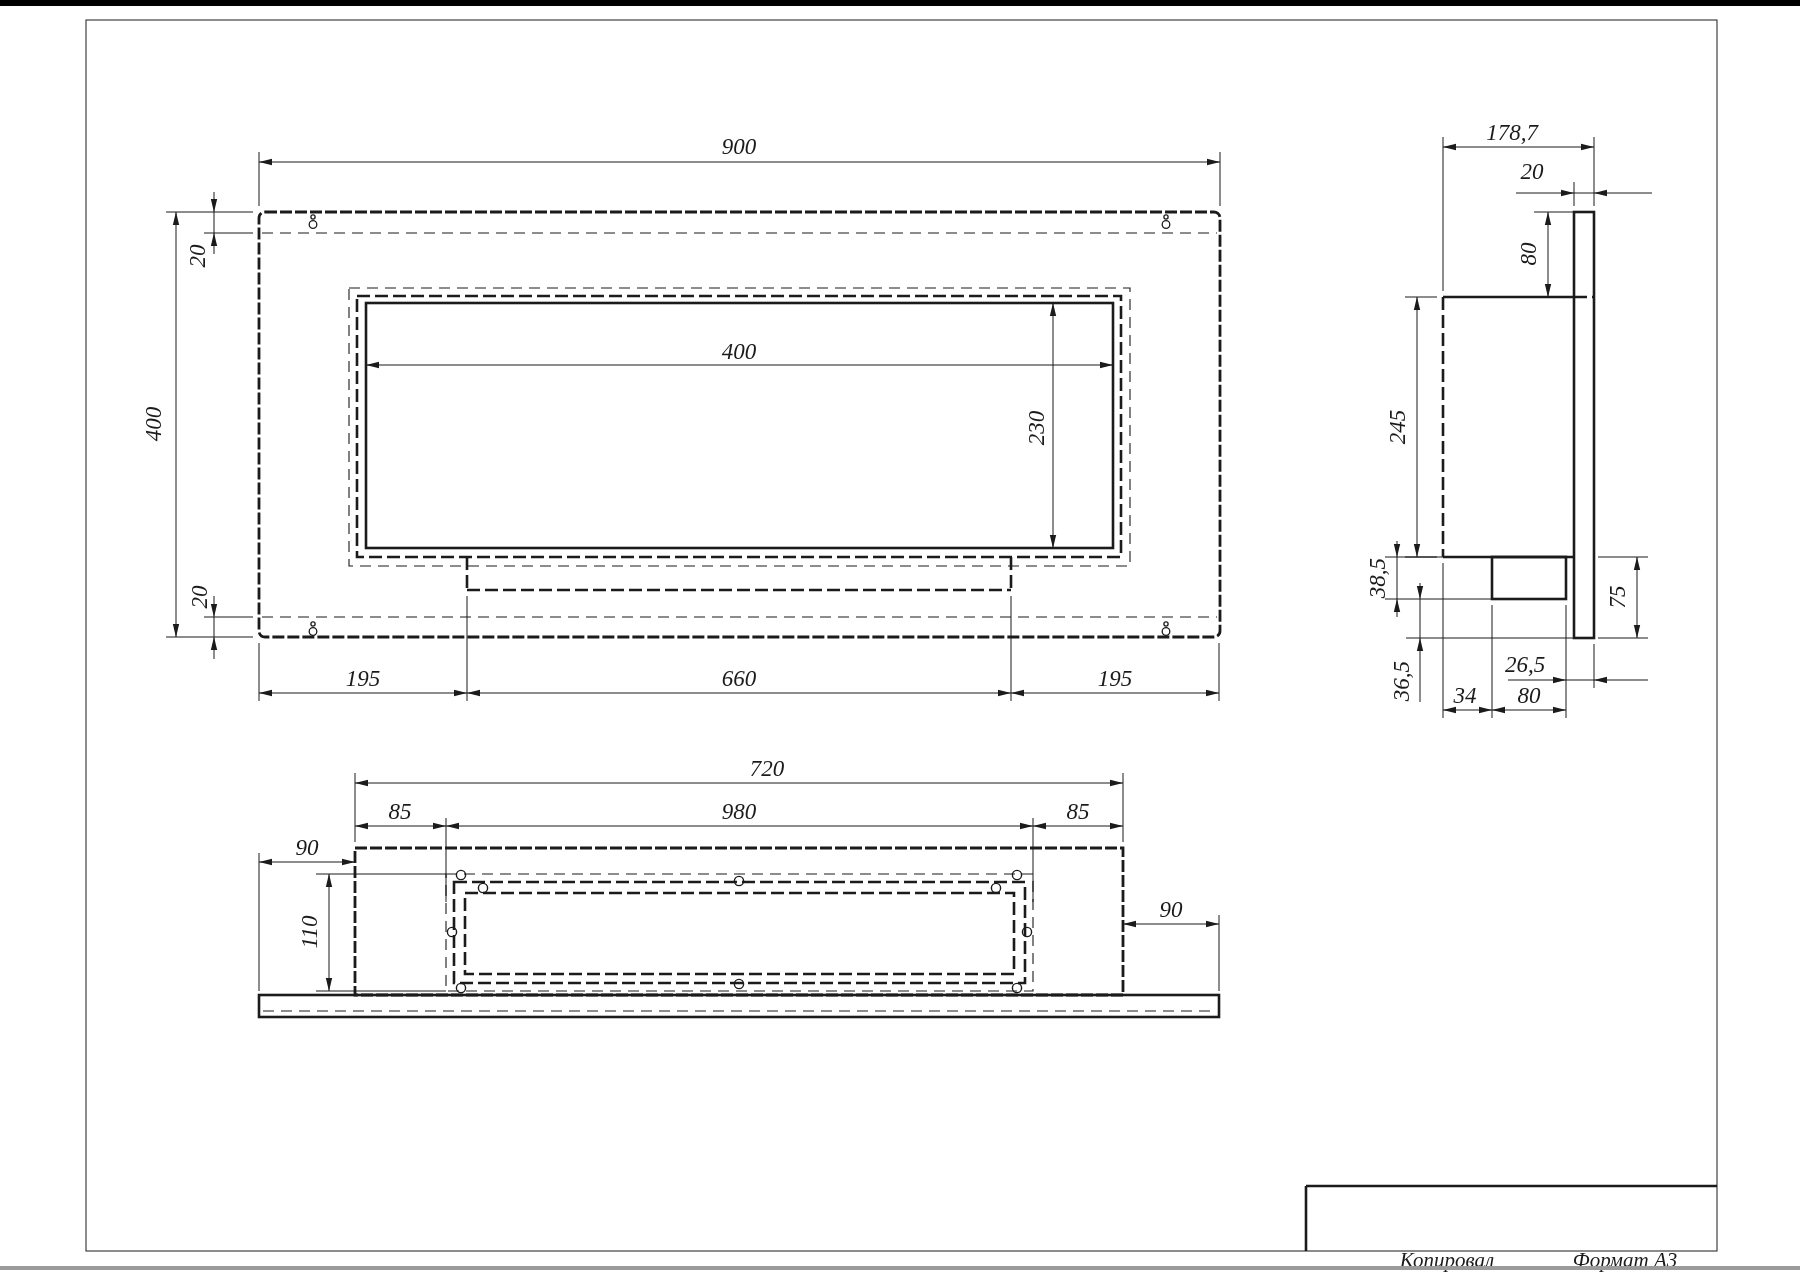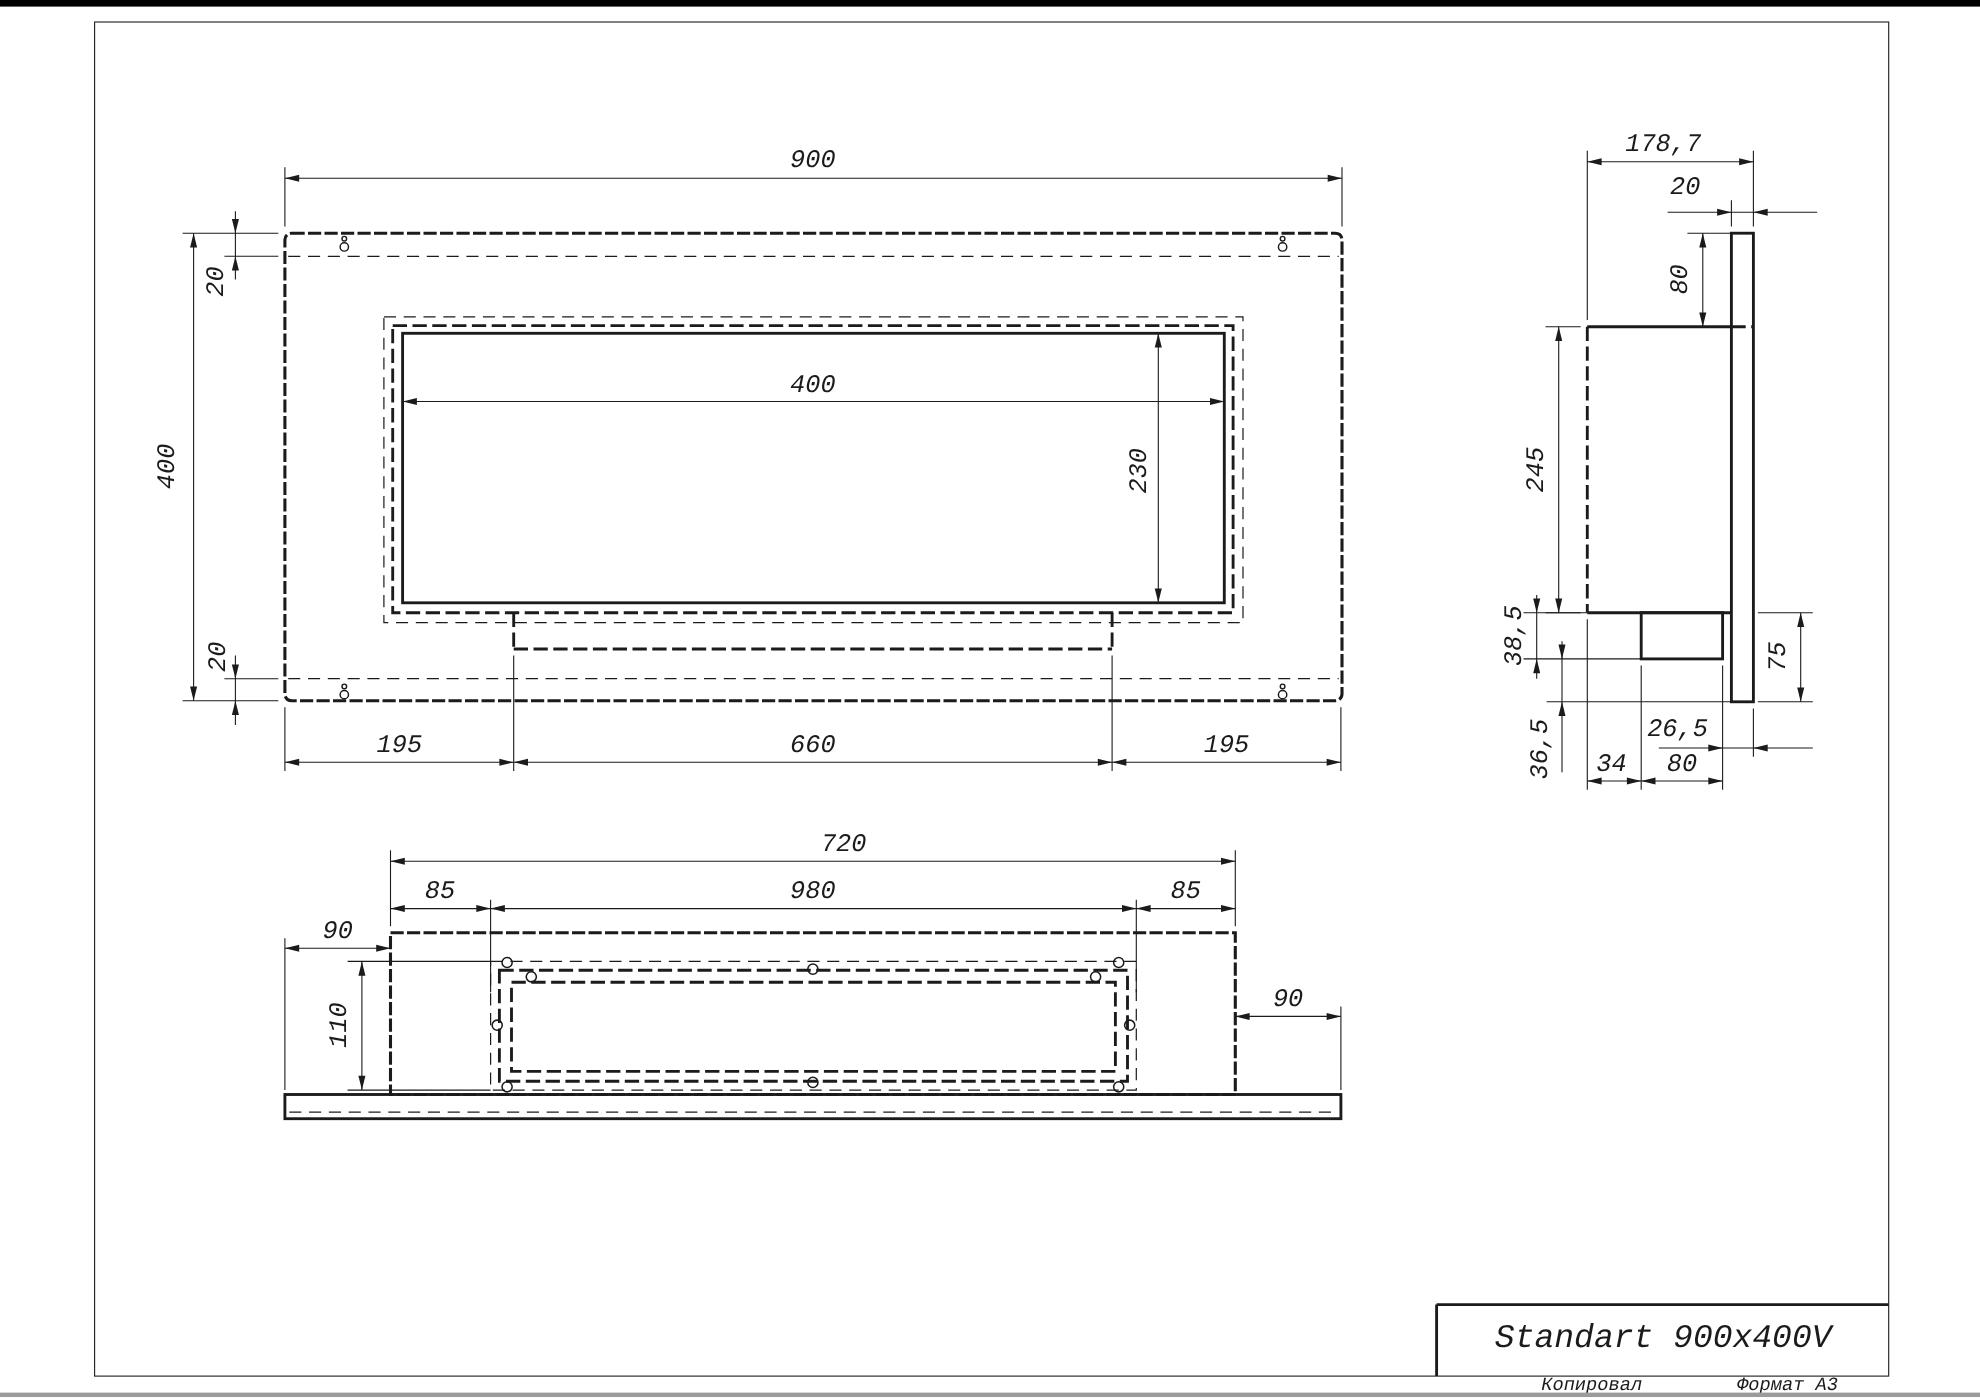--- a/index.html
+++ b/index.html
@@ -1,35 +1,35 @@
 <!DOCTYPE html>
 <html><head>
 <meta charset="utf-8">
 <style>
   html,body{margin:0;padding:0;background:#fff;}
   .stage{position:relative;width:1800px;height:1273px;background:#ffffff;overflow:hidden;
-         font-family:Liberation Mono, monospace;color:#1b1b1b;}
+         font-family:Liberation Serif, serif;color:#1b1b1b;}
   .edge-top{position:absolute;left:0;top:0;width:1800px;height:6px;background:#000;}
   .edge-bottom{position:absolute;left:0;top:1266px;width:1800px;height:4px;background:#9b9b9b;}
   #cad{position:absolute;left:0;top:0;}
   .tk{stroke:#1b1b1b;stroke-width:2.6;fill:none;}
   .tks{stroke:#1b1b1b;stroke-width:2.8;fill:none;stroke-dasharray:12 3;}
   .tkd{stroke:#1b1b1b;stroke-width:2.6;fill:none;stroke-dasharray:13 5;}
   .tn{stroke:#1b1b1b;stroke-width:1;fill:none;}
   .tnd{stroke:#1b1b1b;stroke-width:1.1;fill:none;stroke-dasharray:11 7;}
   .dm{stroke:#1b1b1b;stroke-width:1;fill:none;}
   .ar{fill:#1b1b1b;stroke:none;}
   .ci{stroke:#1b1b1b;stroke-width:1.4;fill:none;}
   .kh{stroke:#1b1b1b;stroke-width:1.3;fill:none;}
   .d,.dv{position:absolute;font-style:italic;font-size:23px;white-space:nowrap;
          transform:translate(-50%,-50%);line-height:1;}
   .dv{transform:translate(-50%,-50%) rotate(-90deg);}
   .ttl{position:absolute;font-style:italic;font-size:30px;white-space:nowrap;
        transform:translate(-50%,-50%);}
-  .ft{position:absolute;font-style:italic;font-size:17px;white-space:nowrap;
+  .ft{position:absolute;font-style:italic;font-size:21px;white-space:nowrap;
       transform:translate(-50%,-50%);}
 </style>
 </head>
 <body>
 
 <div class="stage">
   <div class="edge-top"></div>
   <svg id="cad" width="1800" height="1273">
       <rect x="86" y="20" width="1631" height="1231" class="tn" stroke-width="2.8"></rect>
       <rect x="259" y="212" width="961" height="425" class="tks" rx="6" ry="6"></rect>
@@ -203,18 +203,17 @@
   <span class="dv" style="left:1617px;top:597px">75</span>
 
   <span class="d" style="left:767px;top:768px">720</span>
   <span class="d" style="left:400px;top:811px">85</span>
   <span class="d" style="left:739px;top:811px">980</span>
   <span class="d" style="left:1078px;top:811px">85</span>
   <span class="d" style="left:307px;top:847px">90</span>
   <span class="dv" style="left:309px;top:932px">110</span>
   <span class="d" style="left:1171px;top:909px">90</span>
 
-  <span class="ttl" style="left:1512px;top:1218px">Standart 900x400V</span>
   <span class="ft" style="left:1447px;top:1260px">Копировал</span>
   <span class="ft" style="left:1625px;top:1260px">Формат А3</span>
 
   <div class="edge-bottom"></div>
 </div>
 
 </body></html>

